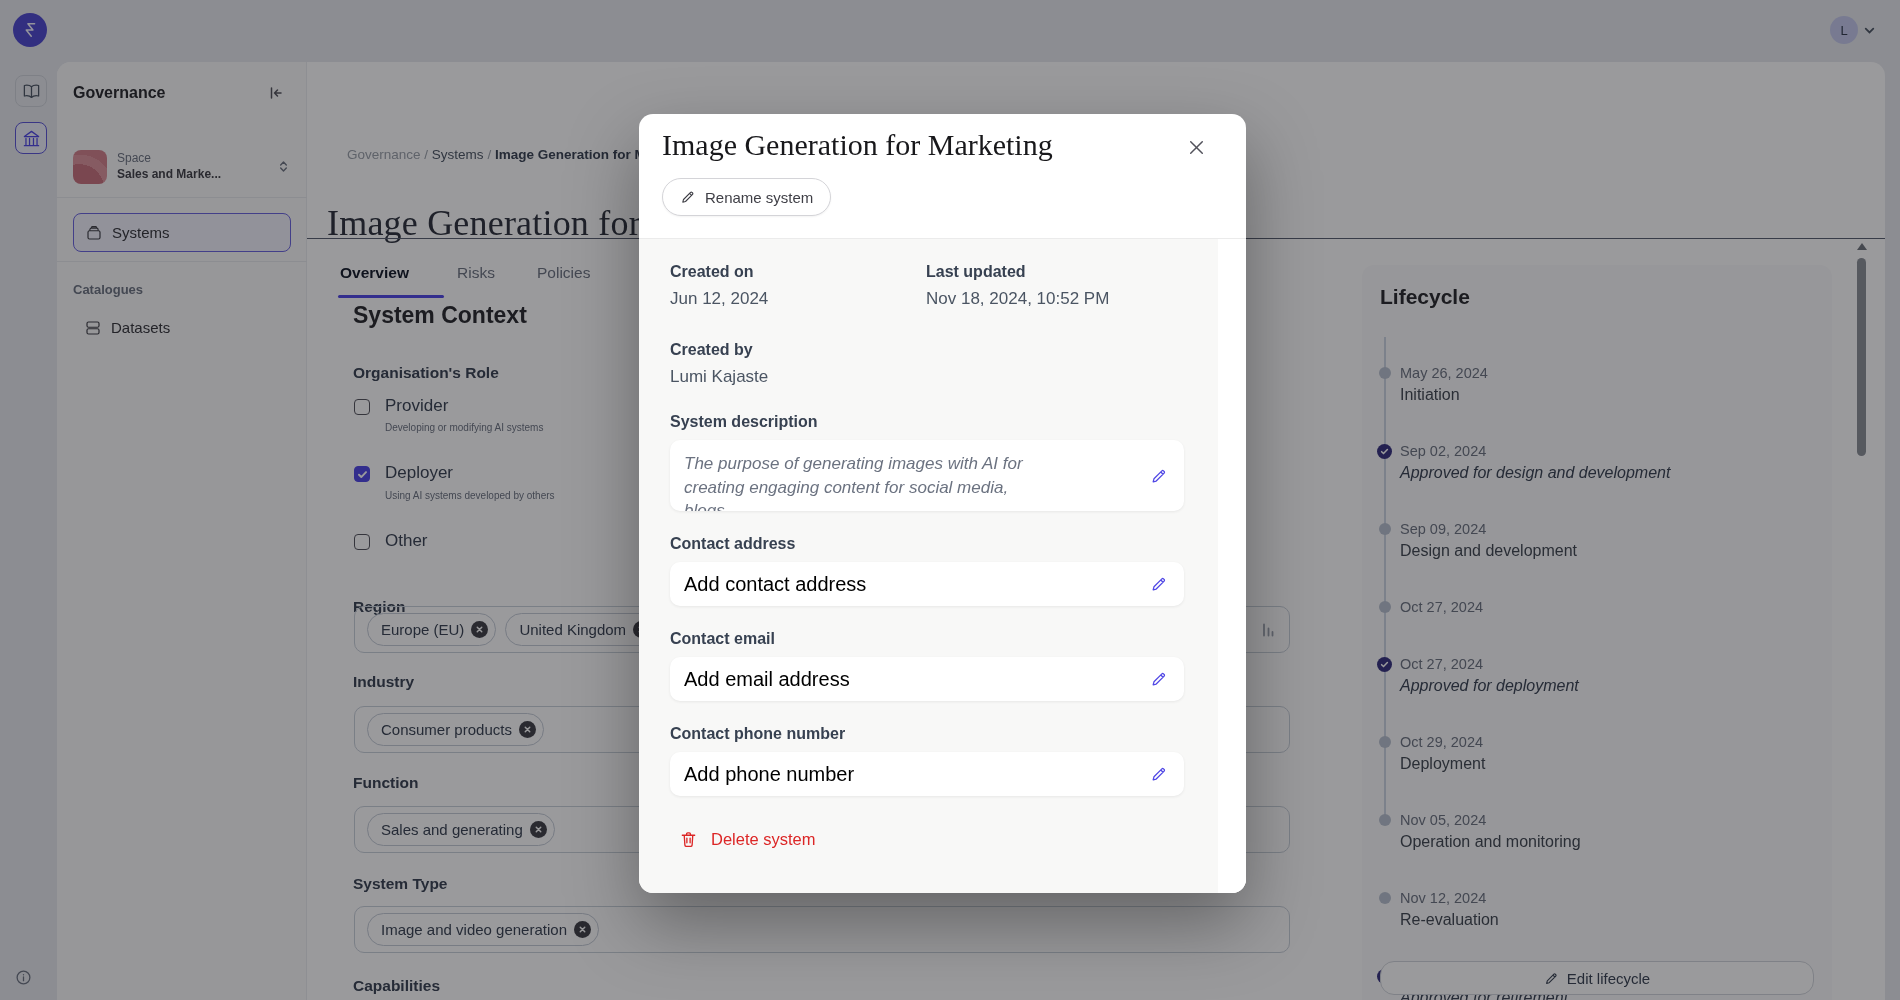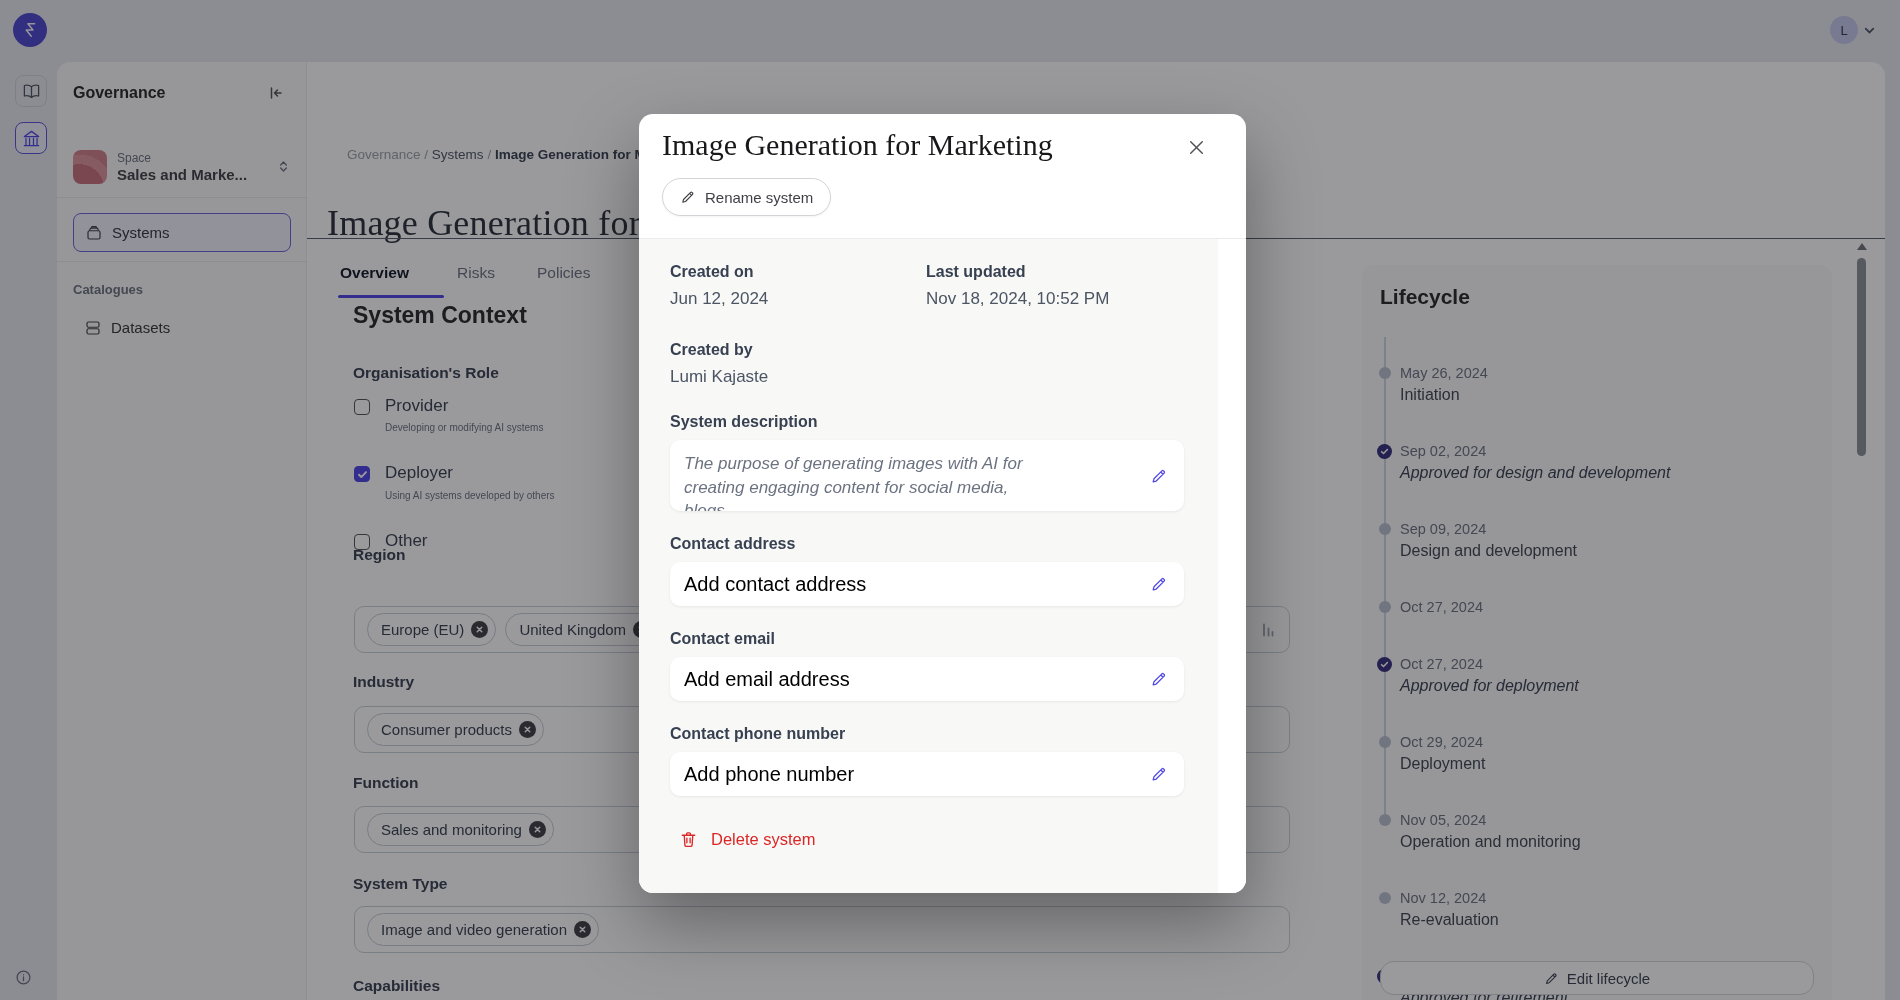--- a/index.html
+++ b/index.html
@@ -23,21 +23,21 @@
   .panel { left:57px; top:62px; width:1828px; height:938px; background:#ffffff; border-radius:14px 14px 0 0;
            overflow:hidden; }
   .sidebar { position:absolute; left:0; top:0; width:250px; height:100%; background:#fafafa; border-right:1px solid #ebecef; }
   .sb-title { position:absolute; left:16px; top:22px; font-size:16px; font-weight:700; color:#26272b; }
   .sb-collapse { position:absolute; left:211px; top:23px; color:#52525b; }
   .space-row { position:absolute; left:16px; top:86px; width:218px; height:37px; display:flex; align-items:center; }
   .space-avatar { width:34px; height:34px; border-radius:8px;
         background:radial-gradient(circle at 18% 115%, #c9707c 0 52%, #dd939c 52% 72%, #d2808b 72%); }
   .space-texts { margin-left:10px; flex:1; min-width:0; }
   .space-label { font-size:12px; color:#6b7280; line-height:15px; }
-  .space-name { font-size:15px; font-weight:700; color:#3f3f46; line-height:17px; white-space:nowrap; overflow:hidden; }
+  .space-name { font-size:12px; font-weight:700; color:#3f3f46; line-height:17px; white-space:nowrap; overflow:hidden; }
   .sb-divider { position:absolute; left:0; width:250px; height:1px; background:#e7e8ec; }
   .nav-item { position:absolute; left:16px; width:218px; height:39px; border-radius:8px; display:flex;
               align-items:center; padding-left:11px; font-size:15px; color:#34343a; }
   .nav-item .nico { margin-right:9px; color:#3f3f46; display:flex; }
   .nav-item.selected { border:1px solid #6a63de; background:#f1f2fc; }
   .sb-section { position:absolute; left:16px; font-size:13px; font-weight:700; color:#6b7280; }
 
   
   .crumbs { position:absolute; left:290px; top:85px; font-size:13.5px; color:#9aa0a9; }
   .crumbs .c2 { color:#4b5563; } .crumbs .c3 { color:#374151; font-weight:700; }
@@ -213,21 +213,21 @@
       <svg width="11" height="11" viewBox="0 0 10 10" fill="none" stroke="#fff" stroke-width="1.7" stroke-linecap="round" stroke-linejoin="round">
           <path d="M1.8 5.2l2.1 2.1L8.2 2.8"></path>
         </svg>
     </div>
     <div class="chk-label" style="top:401px;">Deployer</div>
     <div class="chk-desc" style="top:428px;">Using AI systems developed by others</div>
 
     <div class="chk" style="top:472px;"></div>
     <div class="chk-label" style="top:469px;">Other</div>
 
-    <div class="flabel" style="top:484px;text-align:right;">Region</div>
+    <div class="flabel" style="top:536px;text-align:right;">Region</div>
     <div class="field" style="top:544px;">
       <span class="pill">
           <span>Europe (EU)</span>
         <span class="xcirc">
             <svg width="9" height="9" viewBox="0 0 10 10" stroke="#fff" stroke-width="1.6" stroke-linecap="round">
               <path d="M2.5 2.5l5 5M7.5 2.5l-5 5"></path>
             </svg>
           </span>
         </span>
       <span class="pill">
@@ -253,21 +253,21 @@
             <svg width="9" height="9" viewBox="0 0 10 10" stroke="#fff" stroke-width="1.6" stroke-linecap="round">
               <path d="M2.5 2.5l5 5M7.5 2.5l-5 5"></path>
             </svg>
           </span>
         </span>
     </div>
 
     <div class="flabel" style="top:712px;">Function</div>
     <div class="field" style="top:744px;">
       <span class="pill">
-          <span>Sales and monitoring</span>
+          <span>Sales and generating</span>
         <span class="xcirc">
             <svg width="9" height="9" viewBox="0 0 10 10" stroke="#fff" stroke-width="1.6" stroke-linecap="round">
               <path d="M2.5 2.5l5 5M7.5 2.5l-5 5"></path>
             </svg>
           </span>
         </span>
     </div>
 
     <div class="flabel" style="top:813px;">System Type</div>
     <div class="field" style="top:844px;">

